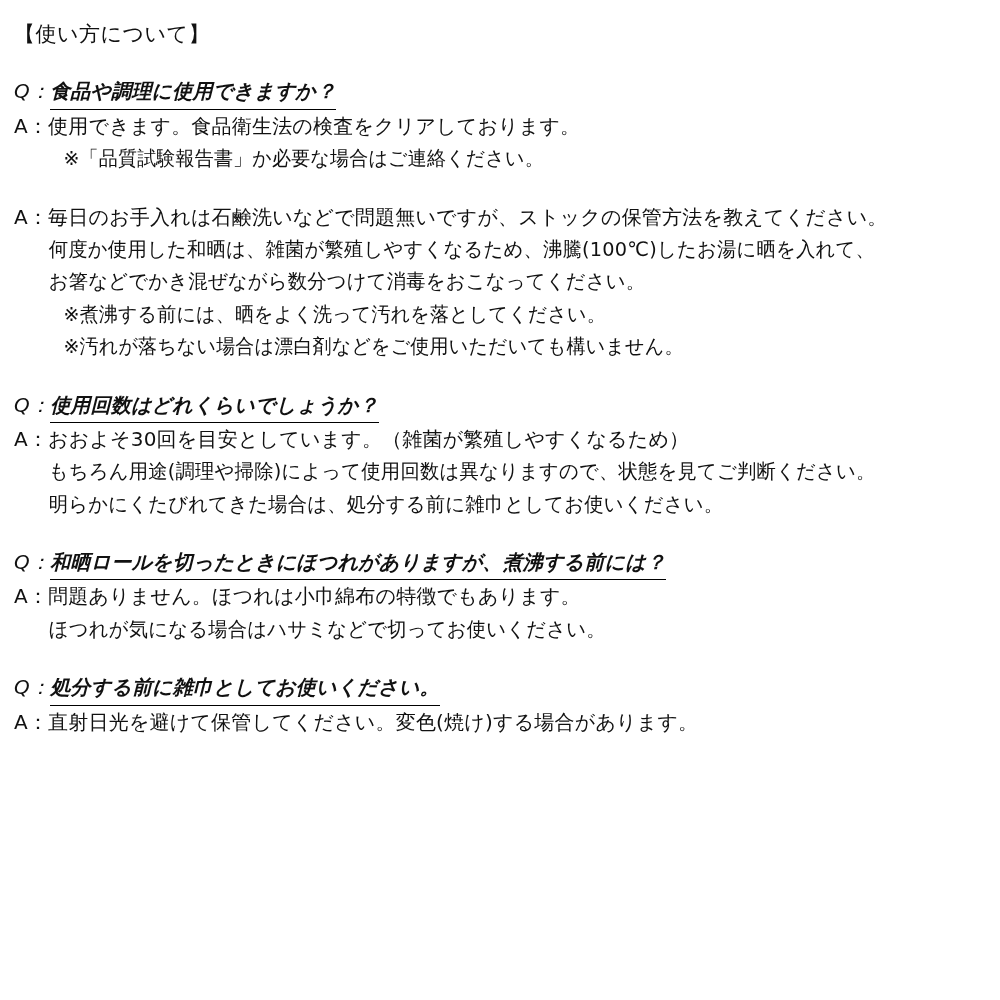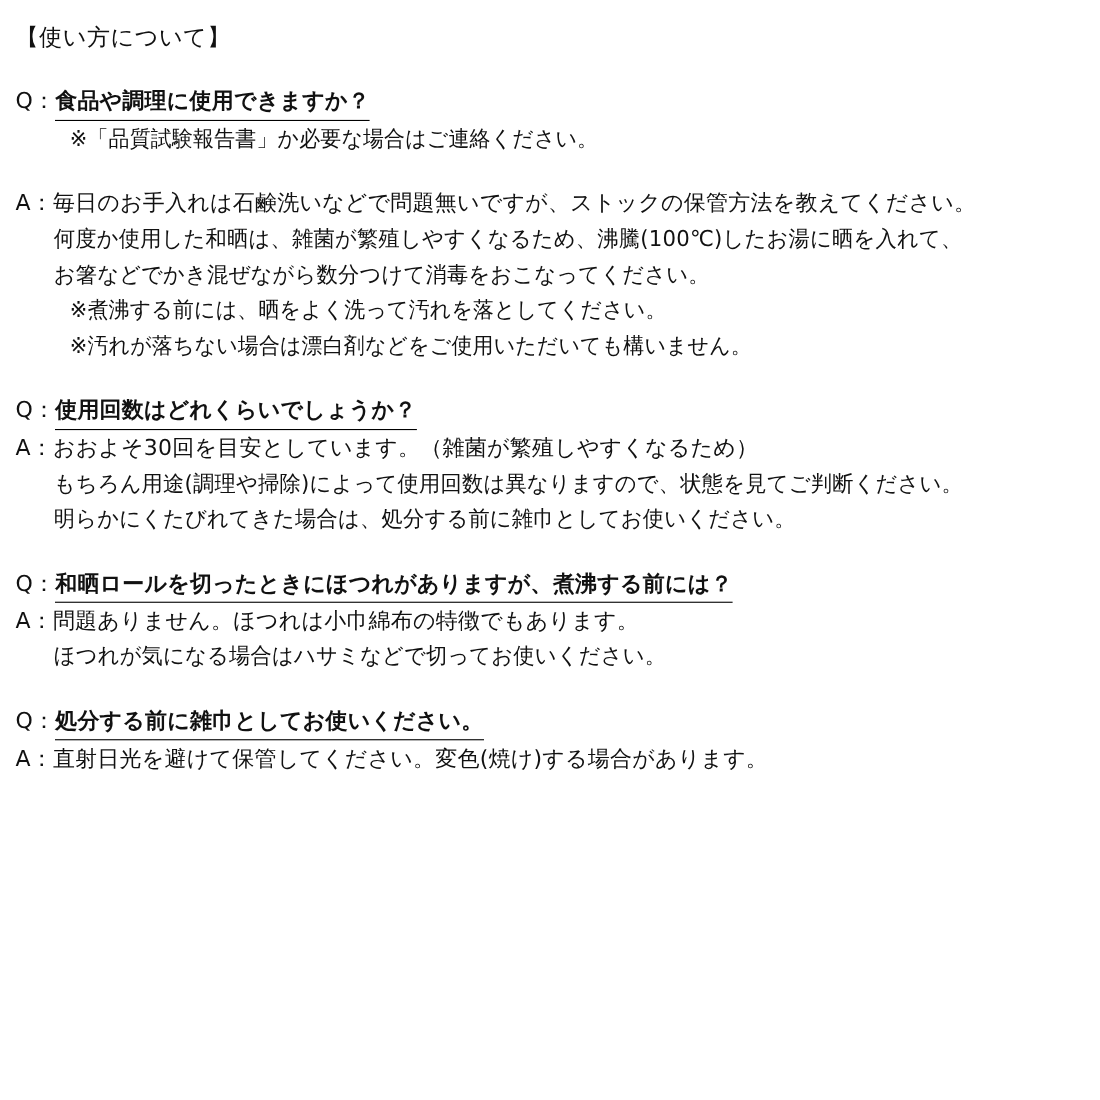--- a/index.html
+++ b/index.html
@@ -32,20 +32,21 @@
     margin-bottom: 26px;
   }
   .qa-line {
     font-size: 20px;
     line-height: 1.62;
     white-space: nowrap;
     letter-spacing: 0.2px;
   }
   .q-line {
     display: block;
+    font-style: italic;
   }
   .q-prefix {
     display: inline-block;
   }
   .q-text {
     display: inline-block;
     border-bottom: 1.6px solid #000000;
     padding-bottom: 1px;
     font-weight: 600;
   }
@@ -67,20 +68,23 @@
 </head>
 <body>
 
 <div class="page">
 
   <div class="doc-title">【使い方について】</div>
 
   <div class="qa-block">
     <div class="qa-line q-line">
       <span class="q-prefix">Q：</span><span class="q-text">食品や調理に使用できますか？</span>
+    </div>
+    <div class="qa-line a-line">
+      <span class="a-prefix">A：</span><span>使用できます。食品衛生法の検査をクリアしております。</span>
     </div>
     <div class="qa-line note-line" style="display: block; transform-origin: left center; transform: scaleX(0.9504);">※「品質試験報告書」か必要な場合はご連絡ください。</div>
   </div>
 
   <div class="qa-block">
     <div class="qa-line a-line">
       <span class="a-prefix">A：</span><span>毎日のお手入れは石鹸洗いなどで問題無いですが、ストックの保管方法を教えてください。</span>
     </div>
     <div class="qa-line cont-line" style="display: block; transform-origin: left center; transform: scaleX(0.9669);">何度か使用した和晒は、雑菌が繁殖しやすくなるため、沸騰(100℃)したお湯に晒を入れて、</div>
     <div class="qa-line cont-line" style="display: block; transform-origin: left center; transform: scaleX(0.9669);">お箸などでかき混ぜながら数分つけて消毒をおこなってください。</div>

